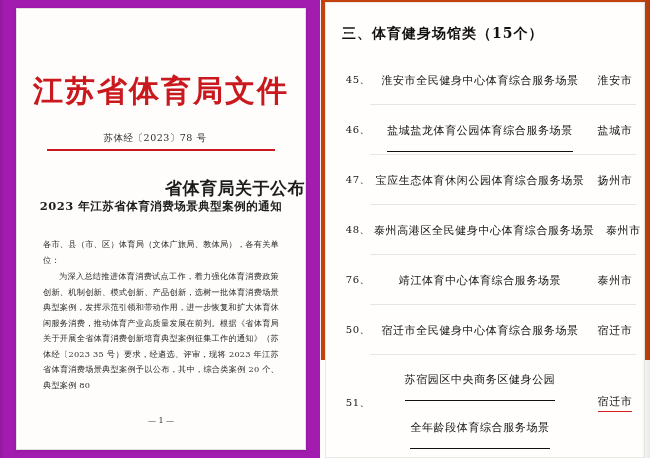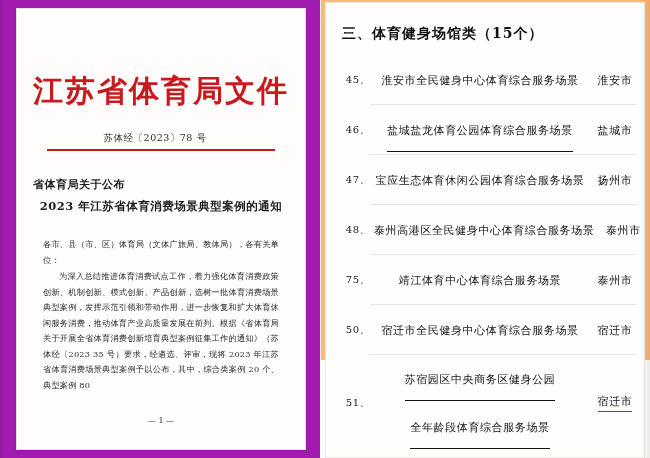--- a/index.html
+++ b/index.html
@@ -68,25 +68,25 @@
     position: absolute;
     top: 140px;
     left: 30px;
     width: 228px;
     height: 1.5px;
     background: #c9191e;
   }
   .doc-head1 {
     position: absolute;
     top: 168px;
-    left: 16px;
-    right: 0;
-    text-align: left;
-    font-family: "DejaVu Serif", serif;
-    font-size: 11px;
+    left: 0;
+    right: 0;
+    text-align: right;
+    font-family: "DejaVu Serif", serif;
+    font-size: 17px;
     font-weight: bold;
     color: #1c1c1c;
     letter-spacing: 0.5px;
   }
   .doc-head2 {
     position: absolute;
     top: 190px;
     left: 0;
     right: 0;
     text-align: center;
@@ -123,21 +123,21 @@
     font-family: "DejaVu Serif", serif;
     font-size: 8px;
     color: #333;
   }
 
   
   .right-pane {
     position: relative;
     width: 330px;
     height: 360px;
-    background: #fdba74;
+    background: #c2410c;
     flex: none;
     border-left: 1px solid #efefef;
   }
   .right-sheet {
     position: absolute;
     left: 4px;
     top: 2px;
     width: 318px;
     height: 454px;
     background: #fffefc;
@@ -316,21 +316,21 @@
         </div>
 
         <div class="row">
           <div class="row-num">48、</div>
           <div class="row-name"><span>泰州高港区全民健身中心体育综合服务场景</span></div>
           <div class="row-city">泰州市</div>
           <div class="row-sep"></div>
         </div>
 
         <div class="row">
-          <div class="row-num">75、</div>
+          <div class="row-num">76、</div>
           <div class="row-name"><span>靖江体育中心体育综合服务场景</span></div>
           <div class="row-city">泰州市</div>
           <div class="row-sep"></div>
         </div>
 
         <div class="row">
           <div class="row-num">50、</div>
           <div class="row-name"><span>宿迁市全民健身中心体育综合服务场景</span></div>
           <div class="row-city">宿迁市</div>
           <div class="row-sep"></div>

